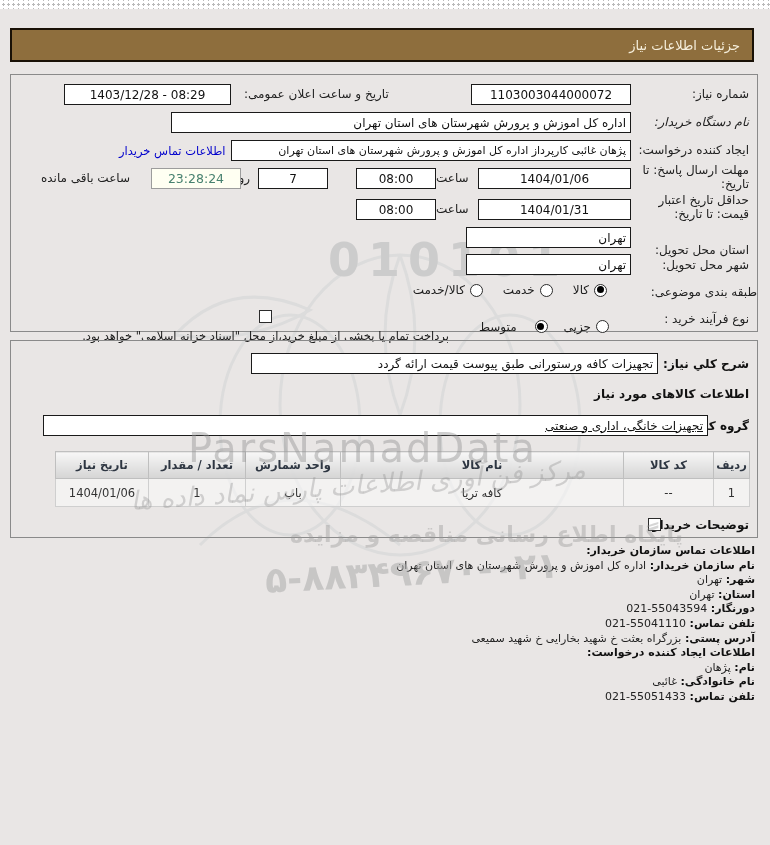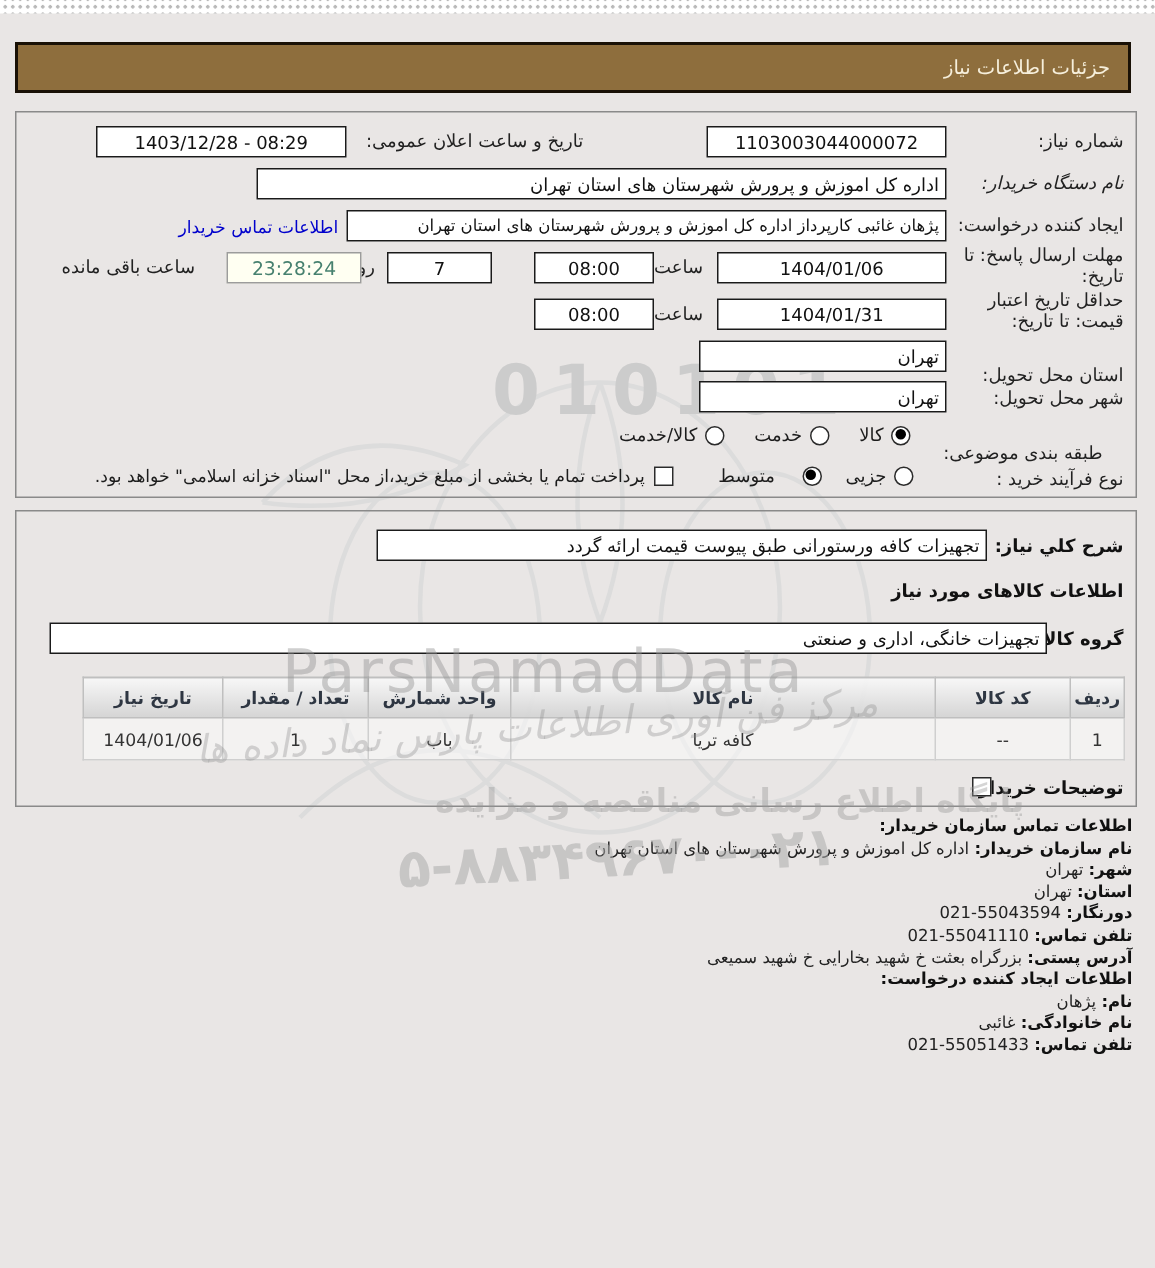--- a/index.html
+++ b/index.html
@@ -116,21 +116,21 @@
   <div class="inp center ltr" style="left:467px;top:124px;width:143px;">1404/01/31</div>
   <div class="lbl" style="left:425px;top:127px;">ساعت</div>
   <div class="inp center ltr" style="left:345px;top:124px;width:70px;">08:00</div>
 
   <div class="lbl" style="right:8px;top:156px;margin-top:12px;">استان محل تحویل:</div>
   <div class="inp rt" style="left:455px;top:152px;width:155px;">تهران</div>
 
   <div class="lbl" style="right:8px;top:183px;">شهر محل تحویل:</div>
   <div class="inp rt" style="left:455px;top:179px;width:155px;">تهران</div>
 
-  <div class="lbl" style="right:22px;top:210px;margin-top:10px;">طبقه بندی موضوعی:</div>
+  <div class="lbl" style="right:0;top:210px;">طبقه بندی موضوعی:</div>
   <div class="optrow" style="right:150px;top:208px;gap:20px;">
     <span style="display:flex;align-items:center;gap:5px;">
       <span class="radio checked"></span>
       <span>کالا</span>
     </span>
     <span style="display:flex;align-items:center;gap:5px;">
       <span class="radio"></span>
       <span>خدمت</span>
     </span>
     <span style="display:flex;align-items:center;gap:5px;">
@@ -142,36 +142,36 @@
   <div class="lbl" style="right:8px;top:237px;">نوع فرآیند خرید :</div>
   <div class="optrow" style="right:148px;top:235px;gap:16px;">
     <span style="display:flex;align-items:center;gap:5px;">
       <span class="radio"></span>
       <span>جزیی</span>
     </span>
     <span style="display:flex;align-items:center;gap:18px;">
       <span class="radio checked"></span>
       <span>متوسط</span>
     </span>
-    <span style="display:flex;align-items:center;gap:6px;margin-right:14px;">
+    <span style="display:flex;align-items:center;gap:6px;margin-right:14px;flex-direction:column;">
       <span class="chk"></span>
       <span style="font-size:11.5px;">پرداخت تمام یا بخشی از مبلغ خرید،از محل "اسناد خزانه اسلامی" خواهد بود.</span>
     </span>
   </div>
 </div>
 
 <div class="panel" id="panel2">
 
   <div class="lbl blb" style="right:8px;top:16px;">شرح کلي نياز:</div>
   <div class="inp rt" style="left:240px;top:12px;width:397px;">تجهیزات کافه ورستورانی طبق پیوست قیمت ارائه گردد</div>
 
   <div class="lbl blb" style="right:8px;top:46px;">اطلاعات کالاهای مورد نیاز</div>
 
   <div class="lbl blb" style="right:8px;top:78px;">گروه کالا:</div>
-  <div class="inp rt" style="left:22px;top:74px;width:655px;">تجهیزات خانگی، اداری و صنعتی</div>
+  <div class="inp rt" style="left:32px;top:74px;width:655px;text-decoration:underline;">تجهیزات خانگی، اداری و صنعتی</div>
 
   <table class="goods" style="right:7px;top:110px;width:694px;" dir="rtl">
     <colgroup>
       <col style="width:36px">
         <col style="width:90px">
         <col style="width:283px">
       <col style="width:95px">
         <col style="width:97px">
         <col style="width:93px">
     </colgroup>

